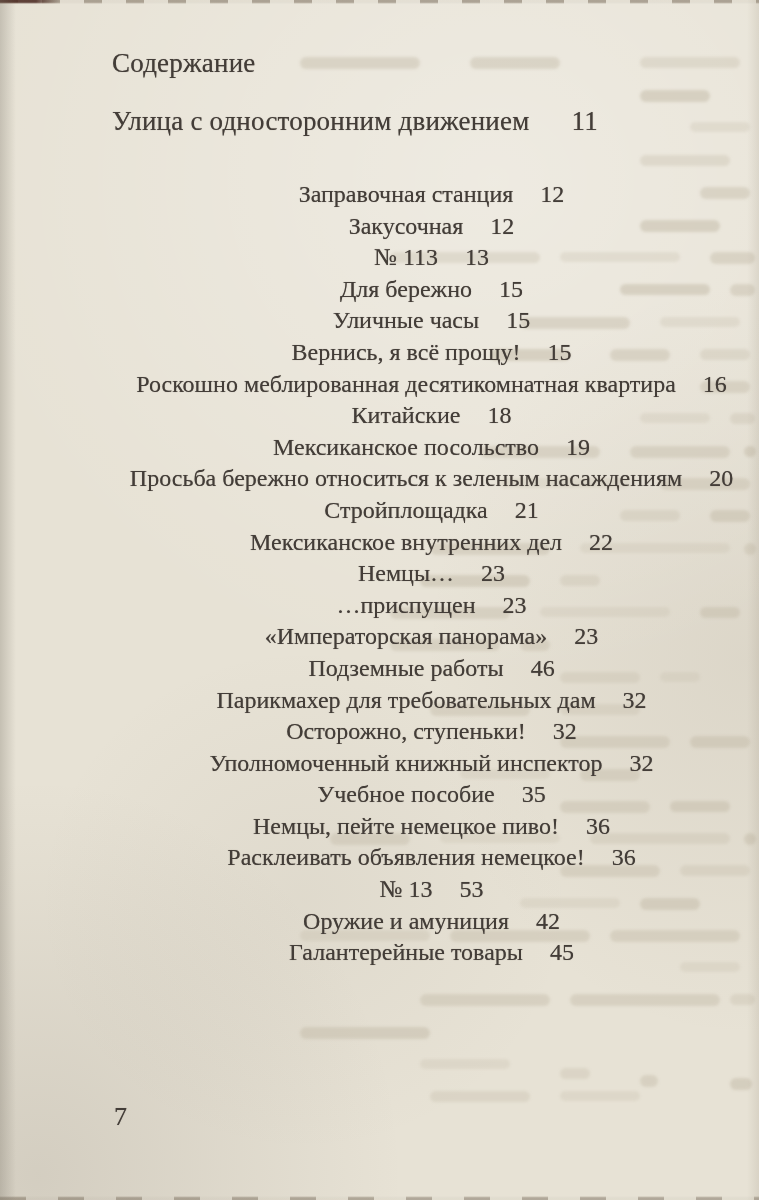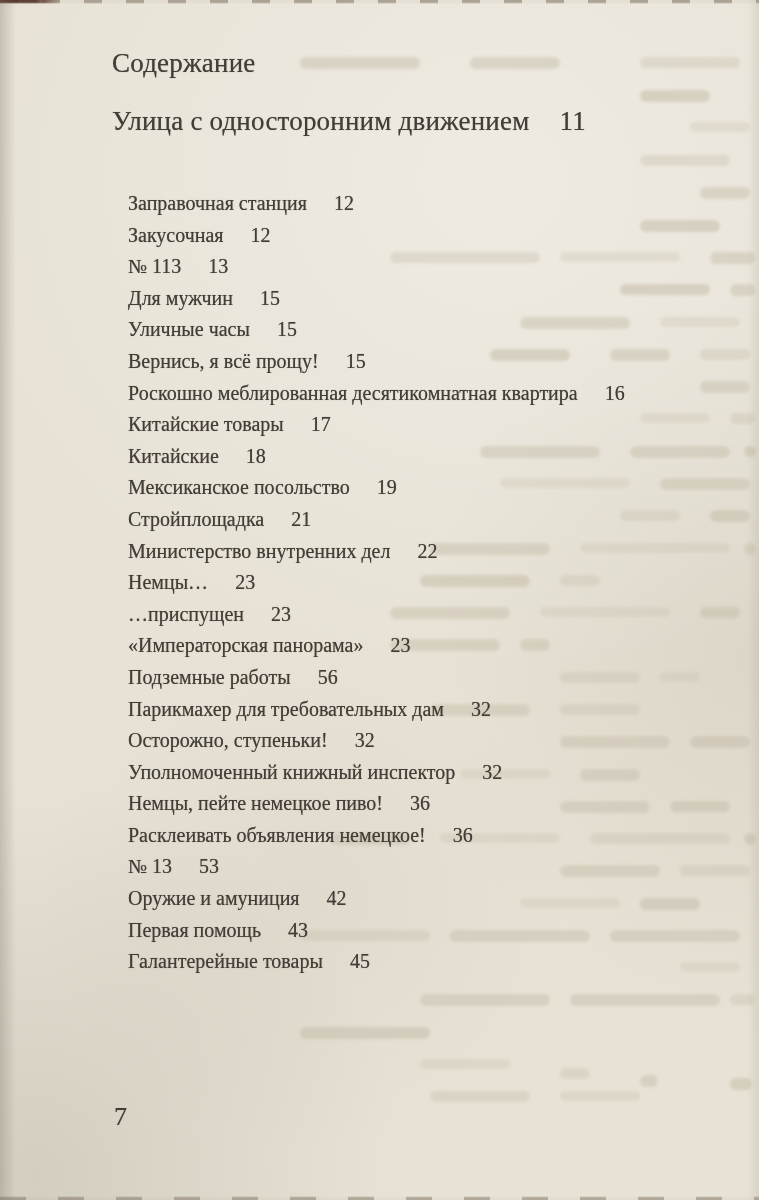--- a/index.html
+++ b/index.html
@@ -65,25 +65,25 @@
   .heading {
     position: absolute; left: 112px; top: 48px;
     font-size: 27px; font-weight: 400; margin: 0;
     letter-spacing: 0.2px;
   }
   .section-title {
     position: absolute; left: 112px; top: 106px;
     font-size: 27px; letter-spacing: 0.2px;
     white-space: nowrap;
   }
-  .section-title .pg { margin-left: 30px; }
+  .section-title .pg { margin-left: 42px; }
   .entries {
     position: absolute; left: 112px; top: 172px; right: 8px;
-    list-style: none; margin: 16px; padding: 0;
-    font-size: 20px; line-height: 31.6px;
+    list-style: none; margin: 7px; padding: 0;
+    font-size: 24px; line-height: 31.6px; text-align: center;
   }
   .entries li { white-space: nowrap; }
   .entries .pg { margin-left: 27px; }
   .folio {
     position: absolute; left: 114px; top: 1102px;
     font-size: 26px;
   }
 </style>
 </head>
 <body style="--paper: #e7e2d5; --ink: #433d38; --bleed: #c8c0ae;">
@@ -177,104 +177,104 @@
 
   <li>
     <span class="title">Закусочная</span><span class="pg">12</span>
   </li>
 
   <li>
     <span class="title">№ 113</span><span class="pg">13</span>
   </li>
 
   <li>
-    <span class="title">Для мужчин</span><span class="pg">15</span>
+    <span class="title">Для бережно</span><span class="pg">15</span>
   </li>
 
   <li>
     <span class="title">Уличные часы</span><span class="pg">15</span>
   </li>
 
   <li>
     <span class="title">Вернись, я всё прощу!</span><span class="pg">15</span>
   </li>
 
   <li>
     <span class="title">Роскошно меблированная десятикомнатная квартира</span><span class="pg">16</span>
   </li>
 
-  <li>
-    <span class="title">Китайские товары</span><span class="pg">17</span>
-  </li>
 
   <li>
     <span class="title">Китайские</span><span class="pg">18</span>
   </li>
 
   <li>
     <span class="title">Мексиканское посольство</span><span class="pg">19</span>
   </li>
 
+  <li>
+    <span class="title">Просьба бережно относиться к зеленым насаждениям</span><span class="pg">20</span>
+  </li>
 
   <li>
     <span class="title">Стройплощадка</span><span class="pg">21</span>
   </li>
 
   <li>
-    <span class="title">Министерство внутренних дел</span><span class="pg">22</span>
+    <span class="title">Мексиканское внутренних дел</span><span class="pg">22</span>
   </li>
 
   <li>
     <span class="title">Немцы…</span><span class="pg">23</span>
   </li>
 
   <li>
     <span class="title">…приспущен</span><span class="pg">23</span>
   </li>
 
   <li>
     <span class="title">«Императорская панорама»</span><span class="pg">23</span>
   </li>
 
   <li>
-    <span class="title">Подземные работы</span><span class="pg">56</span>
+    <span class="title">Подземные работы</span><span class="pg">46</span>
   </li>
 
   <li>
     <span class="title">Парикмахер для требовательных дам</span><span class="pg">32</span>
   </li>
 
   <li>
     <span class="title">Осторожно, ступеньки!</span><span class="pg">32</span>
   </li>
 
   <li>
     <span class="title">Уполномоченный книжный инспектор</span><span class="pg">32</span>
   </li>
 
+  <li>
+    <span class="title">Учебное пособие</span><span class="pg">35</span>
+  </li>
 
   <li>
     <span class="title">Немцы, пейте немецкое пиво!</span><span class="pg">36</span>
   </li>
 
   <li>
     <span class="title">Расклеивать объявления немецкое!</span><span class="pg">36</span>
   </li>
 
   <li>
     <span class="title">№ 13</span><span class="pg">53</span>
   </li>
 
   <li>
     <span class="title">Оружие и амуниция</span><span class="pg">42</span>
   </li>
 
-  <li>
-    <span class="title">Первая помощь</span><span class="pg">43</span>
-  </li>
 
 
 
   <li>
     <span class="title">Галантерейные товары</span><span class="pg">45</span>
   </li>
 </ul>
 
   <div class="folio">7</div>
 </div>

